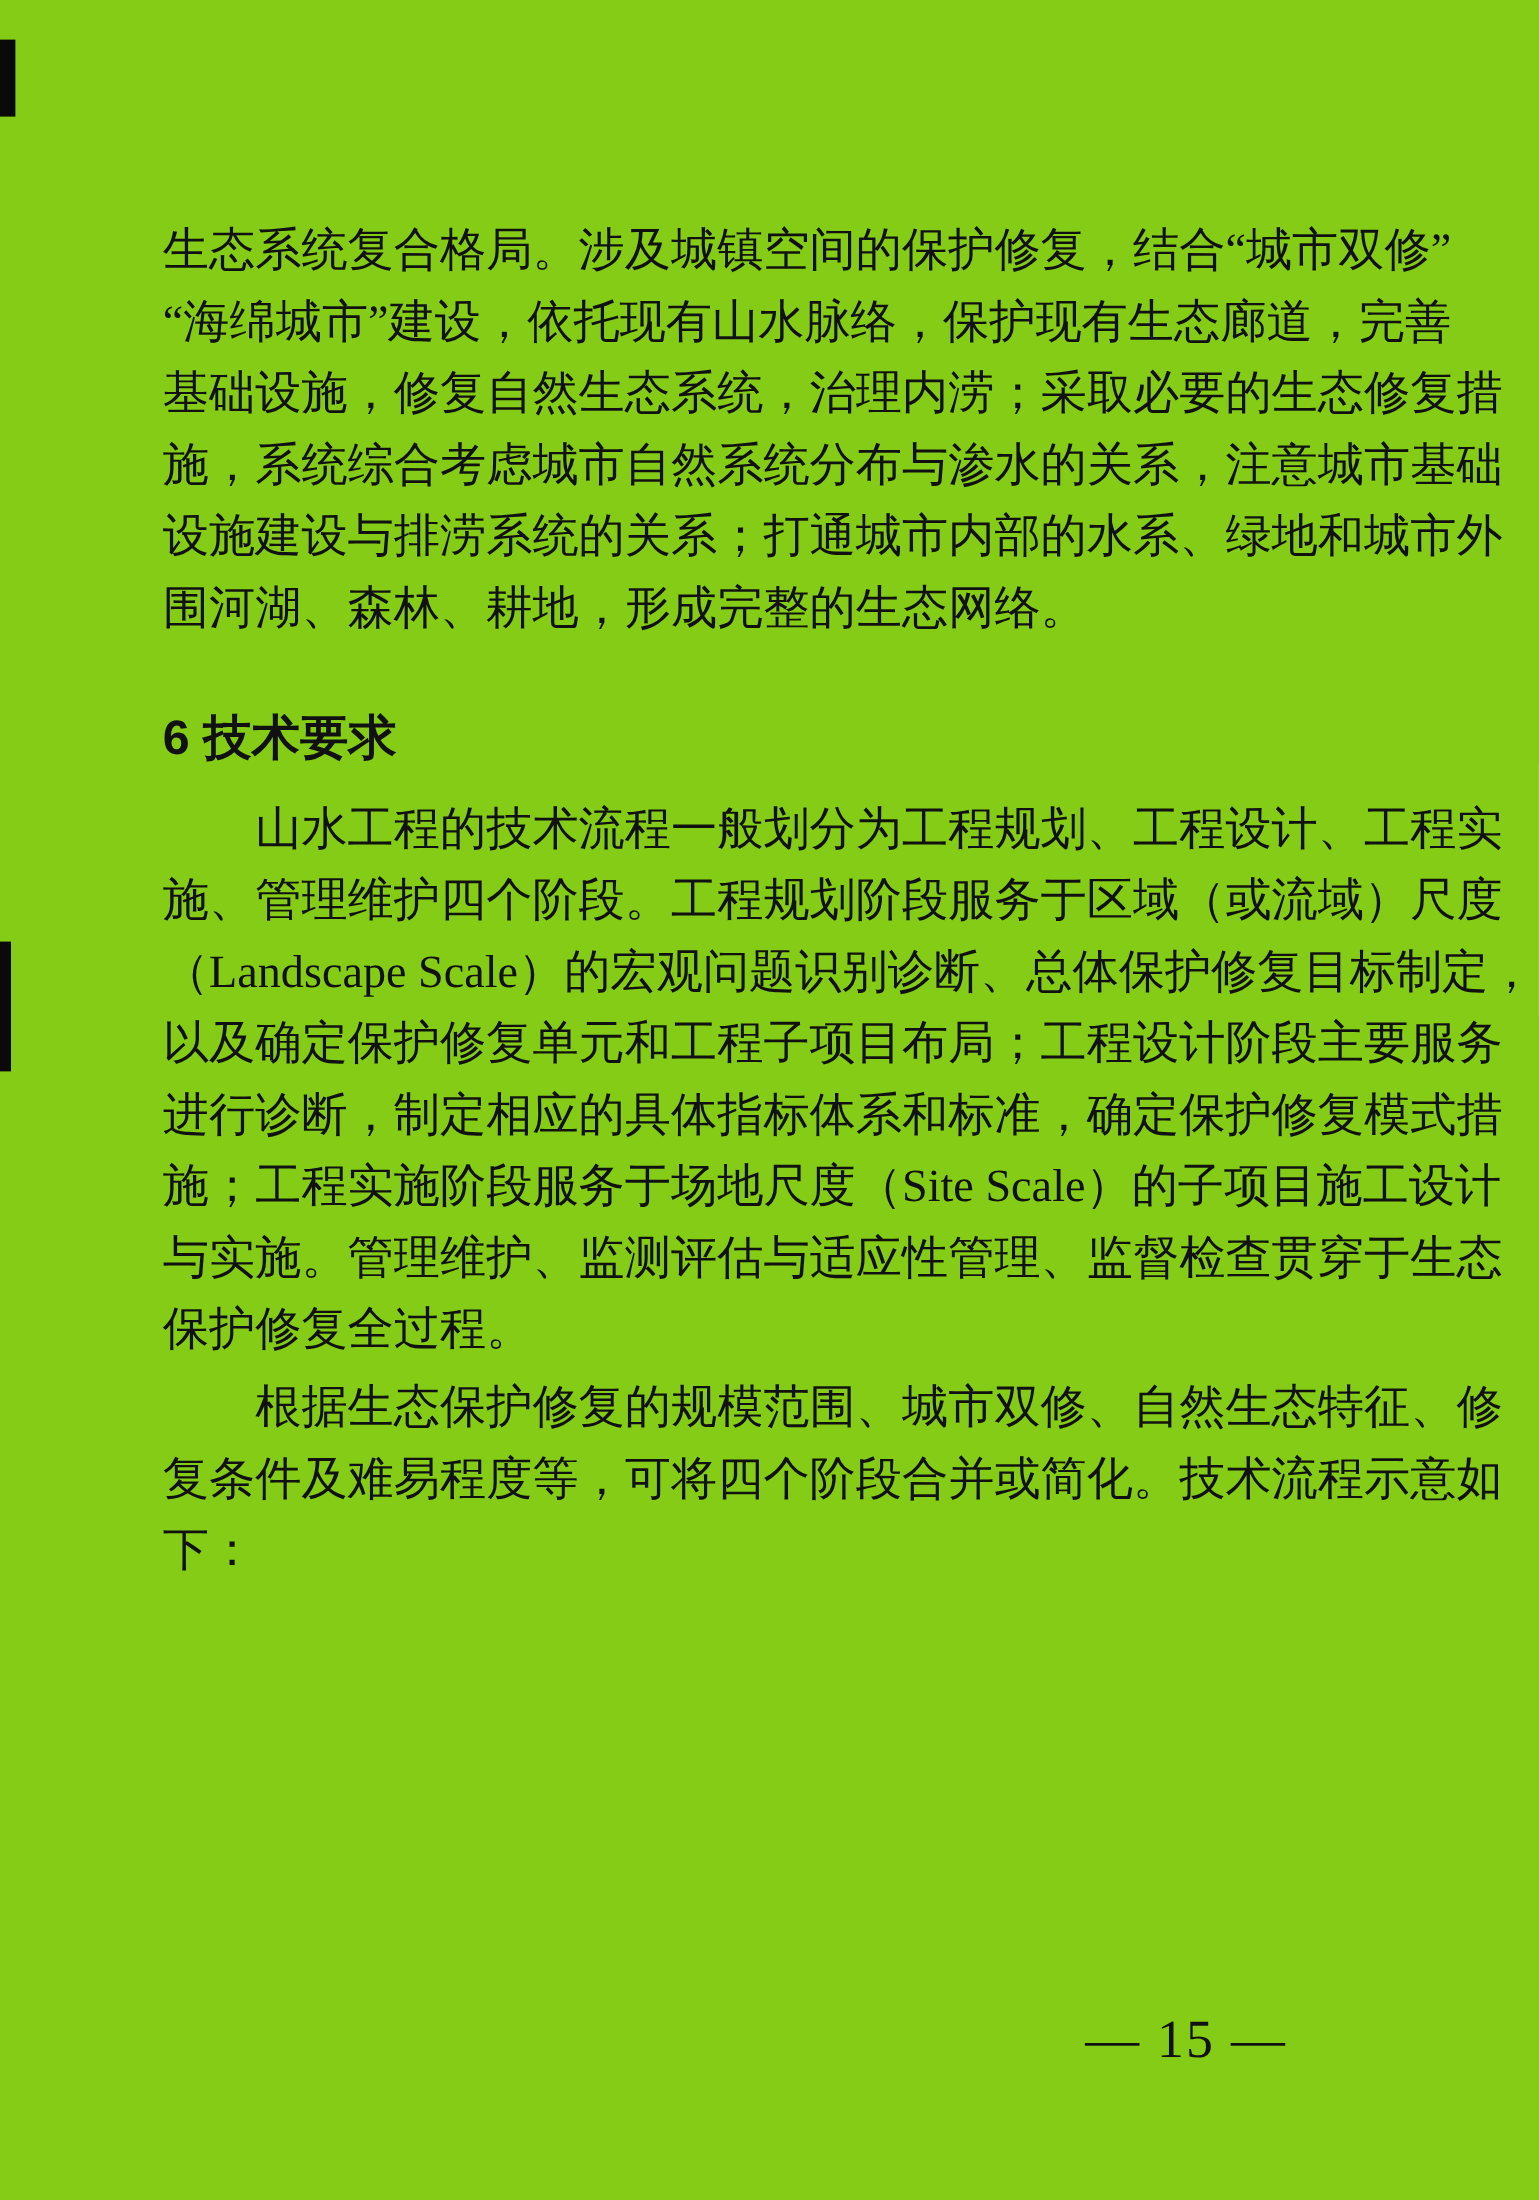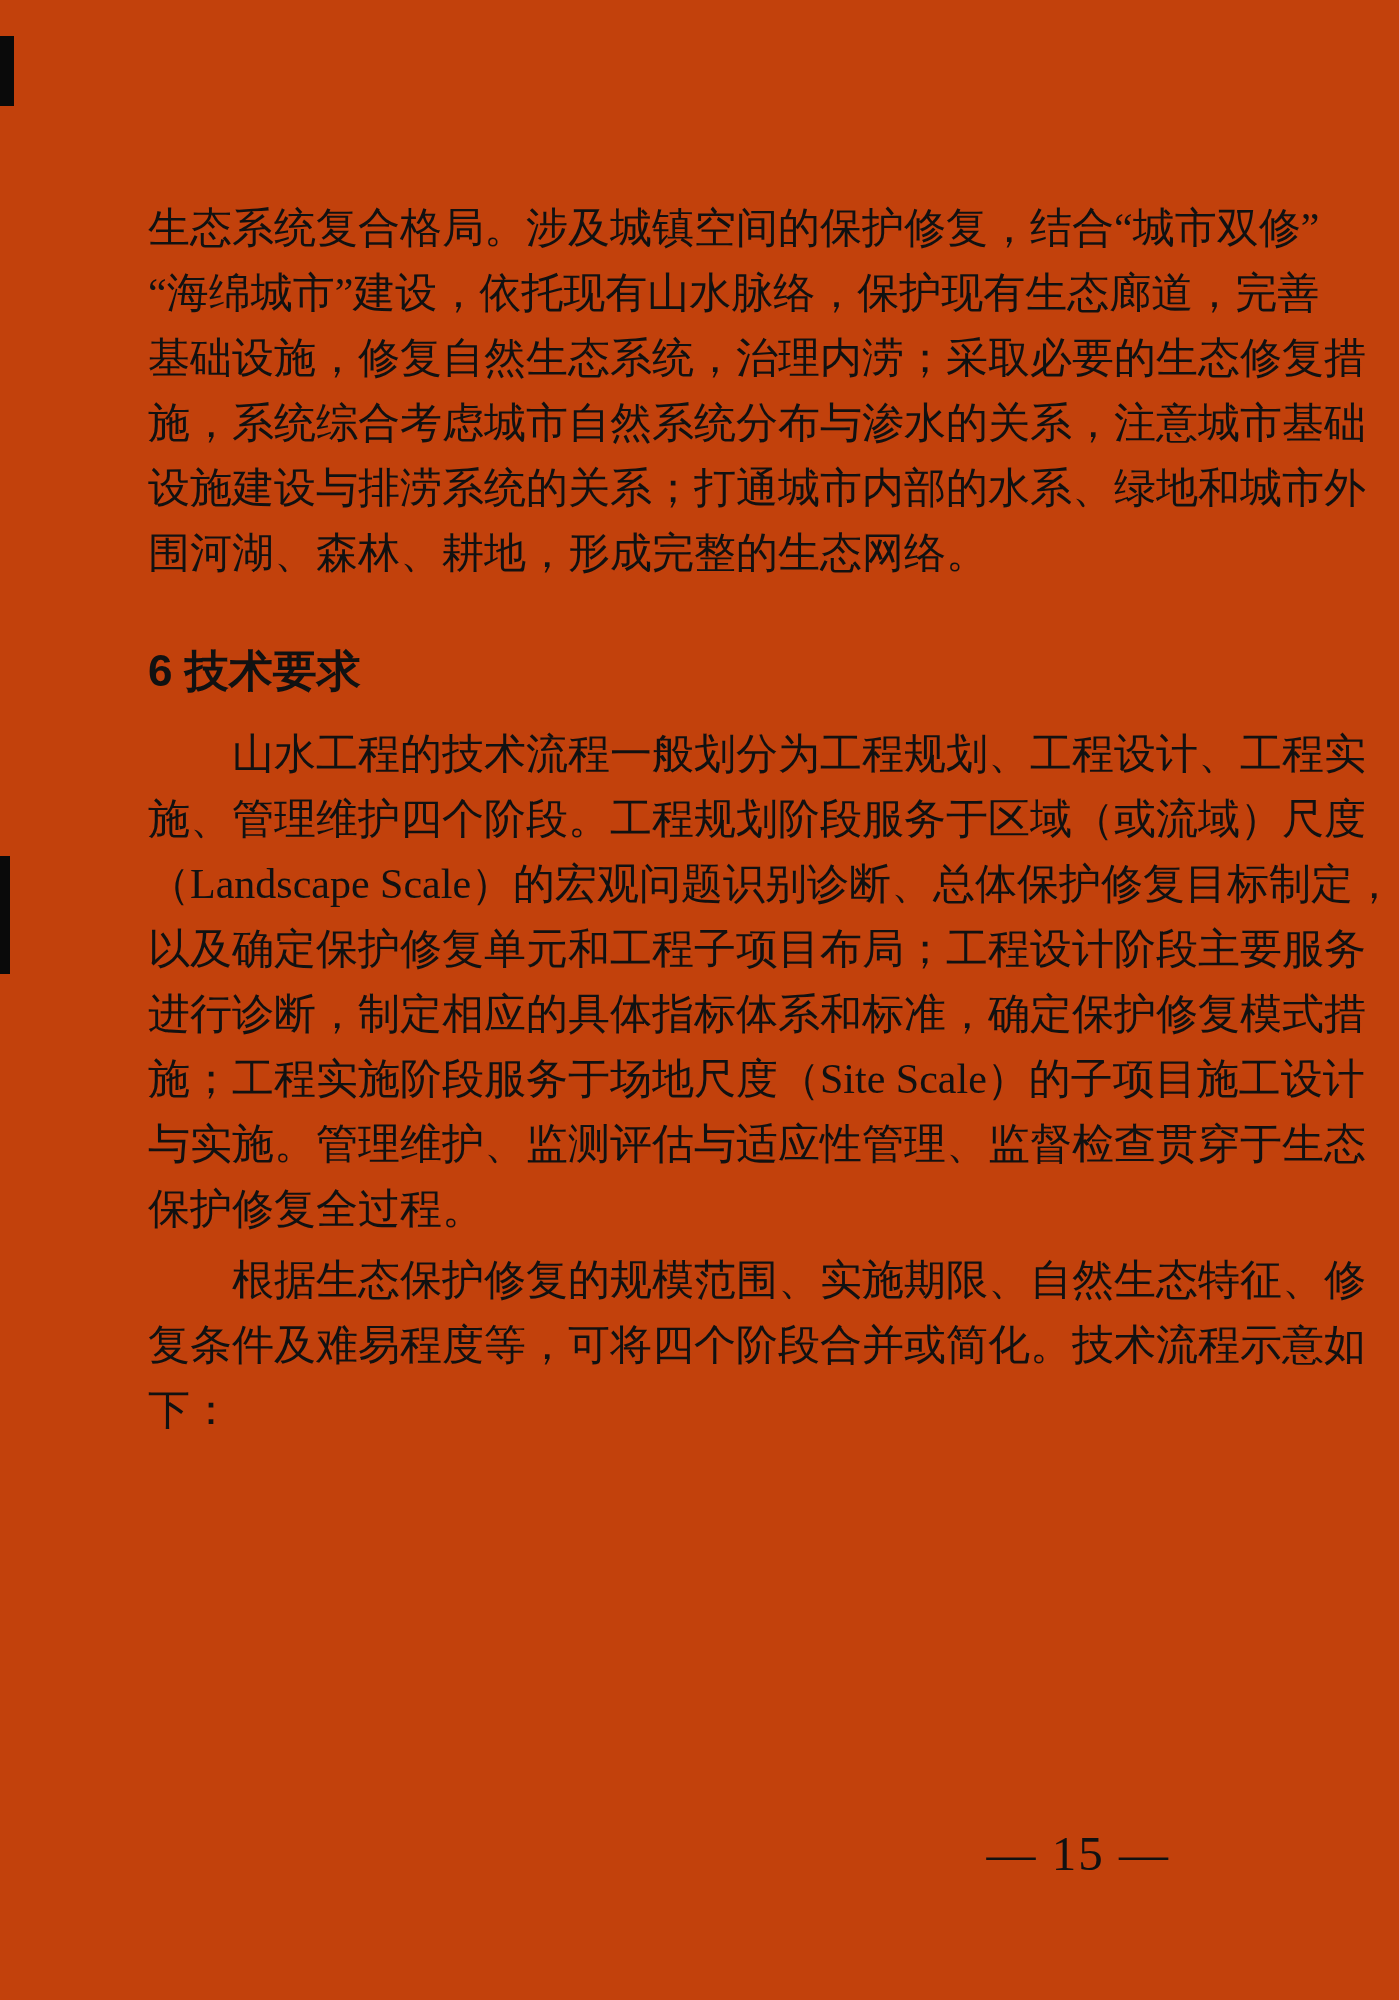--- a/index.html
+++ b/index.html
@@ -4,21 +4,21 @@
 <style>
   html, body {
     margin: 0;
     padding: 0;
     background: #ffffff;
   }
   .page {
     position: relative;
     width: 1399px;
     height: 2000px;
-    background: #c2410c;
+    background: #84cc16;
     overflow: hidden;
     font-family: "Liberation Serif", "DejaVu Serif", serif;
     color: #111111;
   }
   .scan-mark {
     position: absolute;
     background: #0a0a0a;
   }
   .scan-mark-top   { left: 0; top: 36px;  width: 14px; height: 70px;  }
   .scan-mark-mid   { left: 0; top: 856px; width: 10px; height: 118px; }
@@ -98,21 +98,21 @@
         <div class="line">施、管理维护四个阶段。工程规划阶段服务于区域（或流域）尺度</div>
         <div class="line">（Landscape Scale）的宏观问题识别诊断、总体保护修复目标制定，</div>
         <div class="line">以及确定保护修复单元和工程子项目布局；工程设计阶段主要服务</div>
         <div class="line">进行诊断，制定相应的具体指标体系和标准，确定保护修复模式措</div>
         <div class="line">施；工程实施阶段服务于场地尺度（Site Scale）的子项目施工设计</div>
         <div class="line">与实施。管理维护、监测评估与适应性管理、监督检查贯穿于生态</div>
         <div class="line">保护修复全过程。</div>
       </div>
 
     <div class="para para-3 indent-first">
-        <div class="line">根据生态保护修复的规模范围、实施期限、自然生态特征、修</div>
+        <div class="line">根据生态保护修复的规模范围、城市双修、自然生态特征、修</div>
         <div class="line">复条件及难易程度等，可将四个阶段合并或简化。技术流程示意如</div>
         <div class="line">下：</div>
       </div>
 
   </div>
 
   <div class="page-footer">— 15 —</div>
 
 </div>
 

